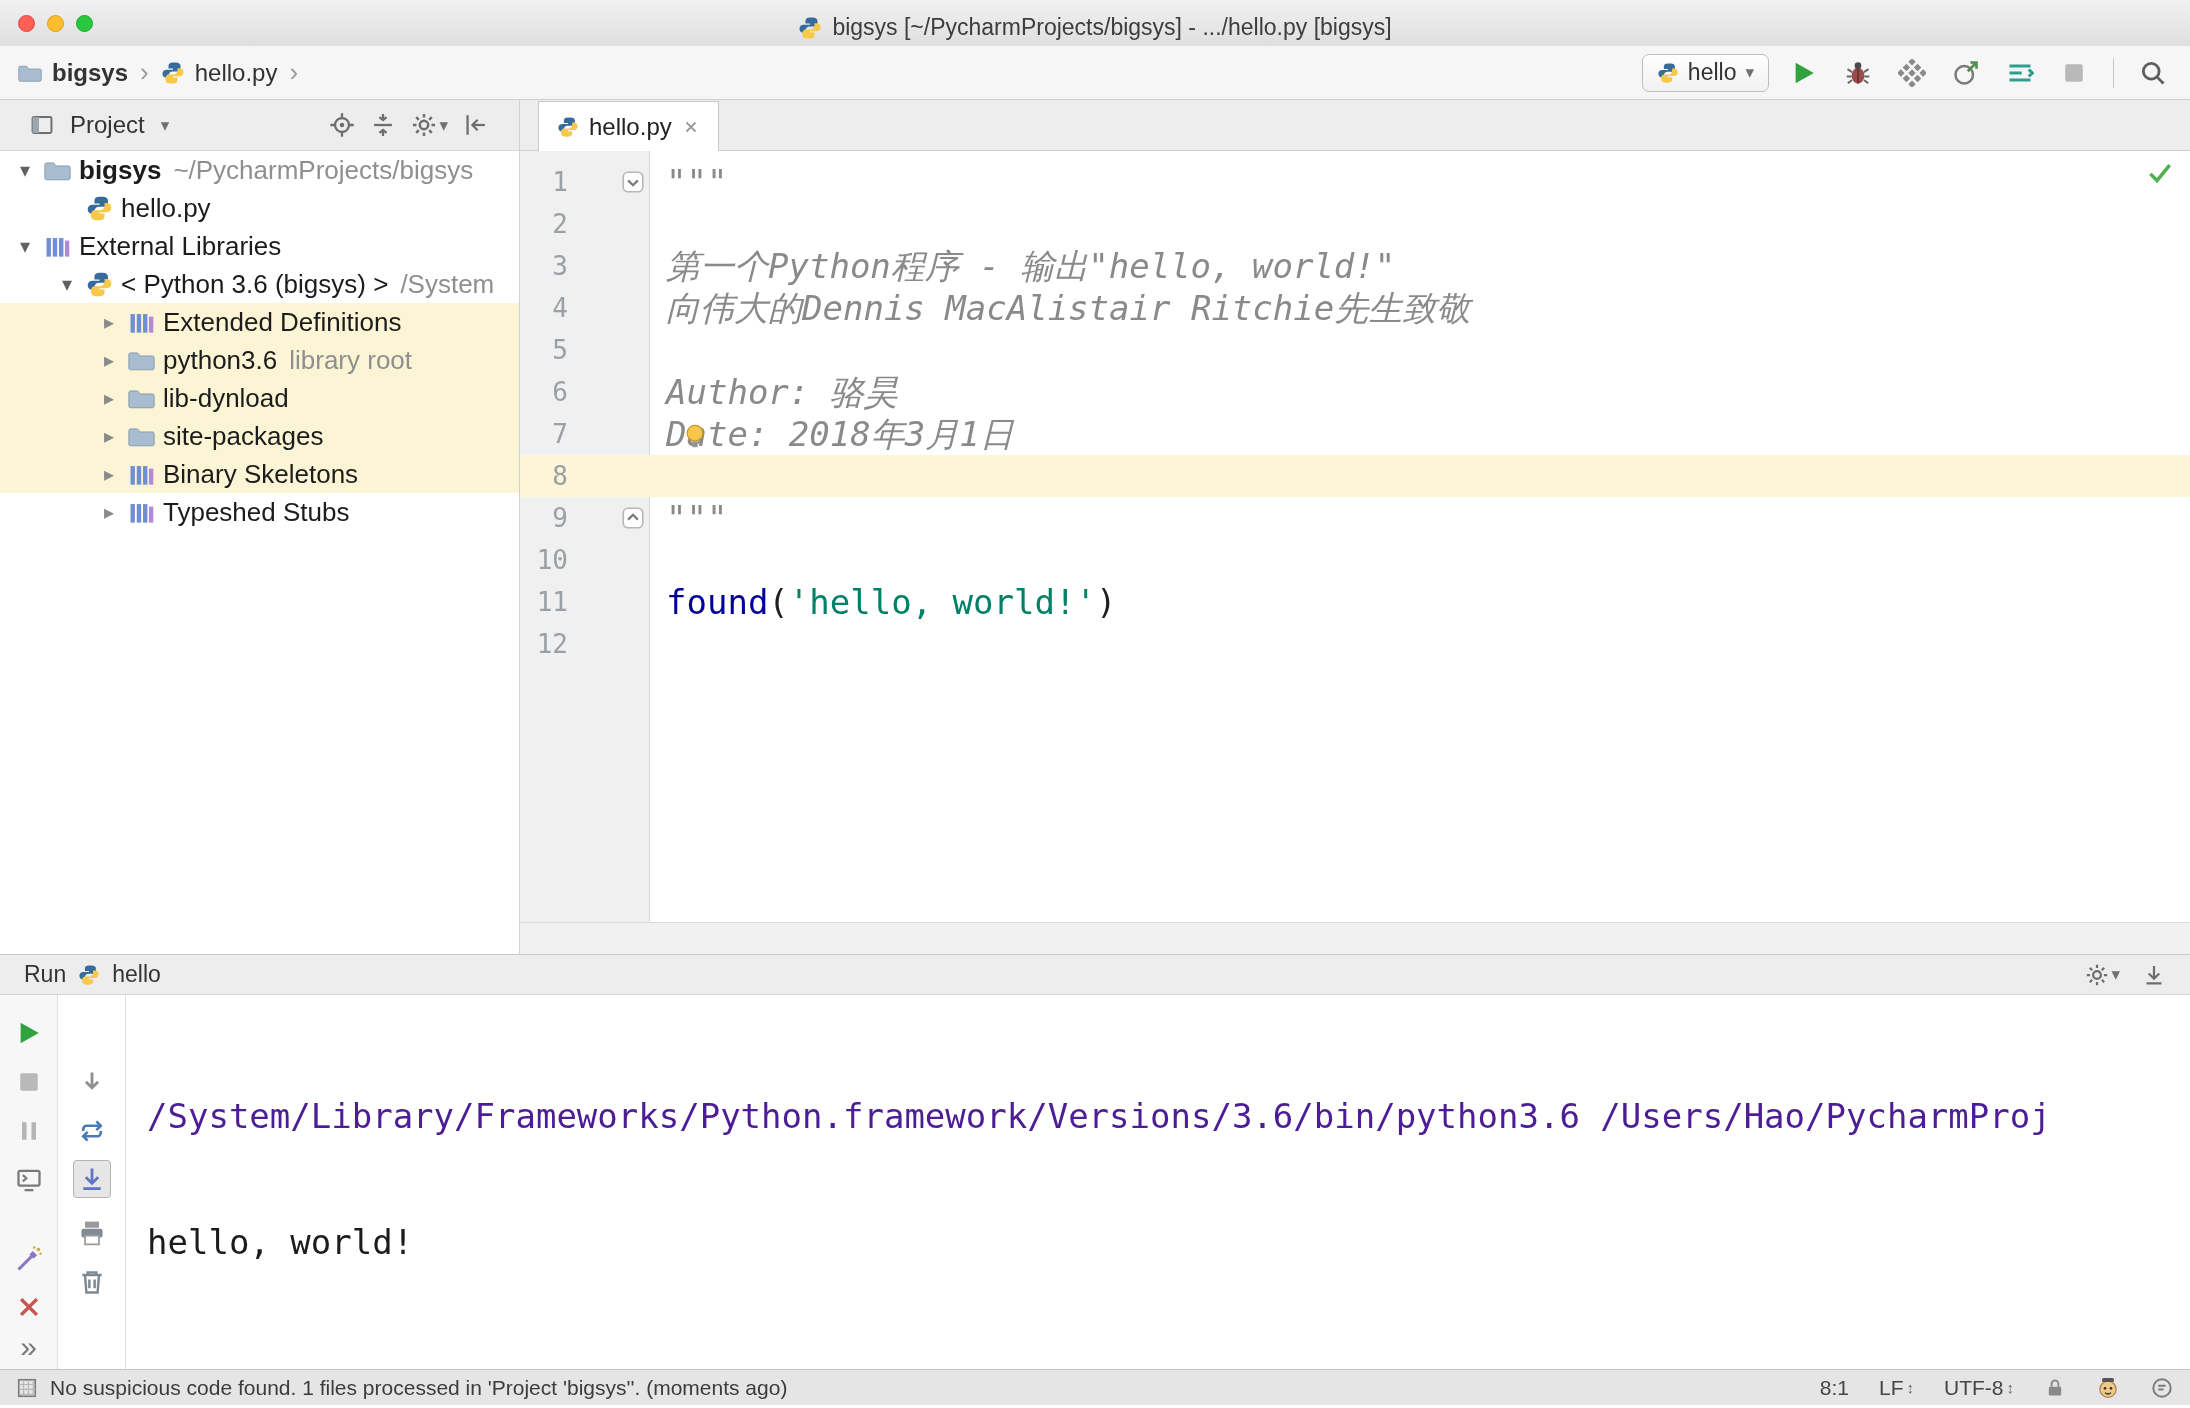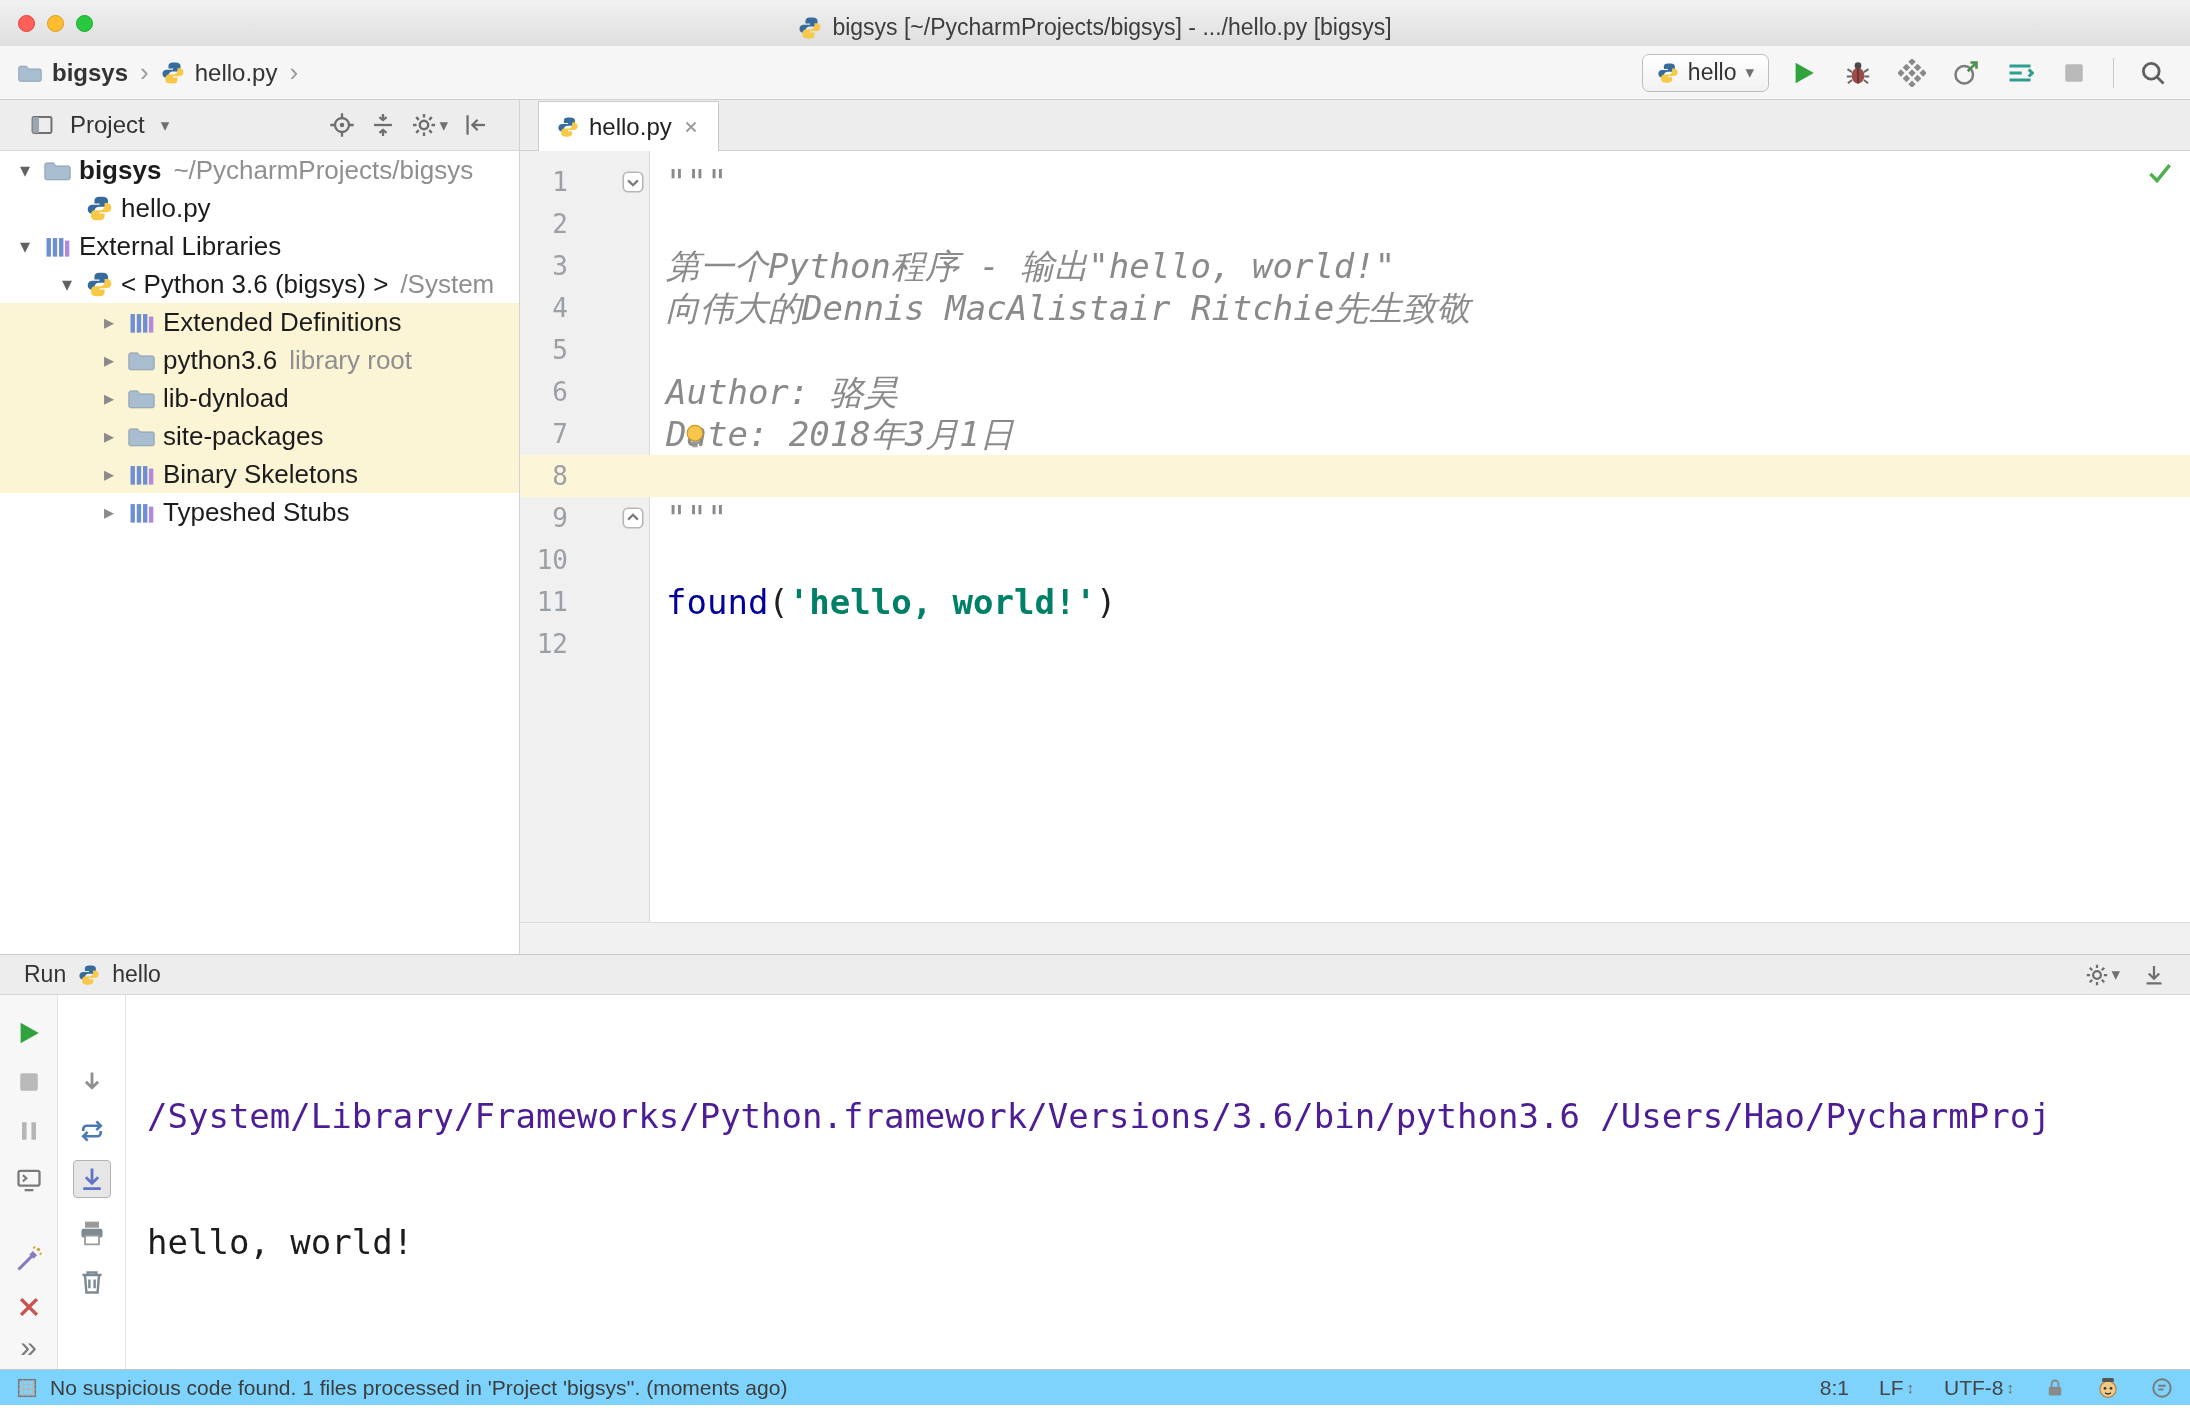--- a/index.html
+++ b/index.html
@@ -59,21 +59,21 @@
   .elines{position:relative;padding-top:10px}
   .eline{display:flex;height:42px;line-height:42px;font-family:"DejaVu Sans Mono",monospace;font-size:34px;white-space:pre}
   .eline.current{background:#fcf5d8}
   .lnum{width:62px;flex:none;text-align:right;padding-right:14px;font-size:26px;color:#9aa0a6}
   .fold{width:68px;flex:none;position:relative}
   .foldm{position:absolute;right:4px;top:8px;width:26px;height:26px}
   .ecode{padding-left:16px;color:#1f1f1f}
   .doc{color:#8a8a8a;font-style:italic}
   .builtin{color:#00009b}
   .plain{color:#1f1f1f}
-  .str{color:#008066;font-weight:bold}
+  .str{color:#008066;font-weight:normal}
   .bulb{position:absolute;left:160px;top:270px}
   .echeck{position:absolute;right:16px;top:8px}
   .hstrip{position:absolute;left:0;bottom:0;right:0;height:32px;background:#f1f1f1;border-top:1px solid #dcdcdc}
 
   
   #runpanel{position:absolute;top:954px;left:0;right:0;height:415px}
   .rhdr{height:41px;background:#ededed;border-top:1px solid #c9c9c9;border-bottom:1px solid #d6d6d6;
     display:flex;align-items:center;gap:12px;padding:0 24px;font-size:23px;color:#333}
   .rhdr-icons{margin-left:auto;display:flex;align-items:center;gap:22px}
   .rbody{position:absolute;top:41px;left:0;right:0;bottom:0;background:#fff}
@@ -81,21 +81,21 @@
   .colB{position:absolute;left:58px;top:0;bottom:0;width:68px;background:#fff;border-right:1px solid #e0e0e0}
   .rico{position:absolute;left:50%;transform:translateX(-50%)}
   .pressed{border:1px solid #b3b3b3;border-radius:4px;background:#e6e6e6;padding:4px}
   .morech{font-size:30px;color:#7a7a7a;line-height:1}
   .console{position:absolute;left:147px;top:16px;right:0;bottom:0;overflow:hidden;
     font-family:"DejaVu Sans Mono",monospace;font-size:34px;line-height:42px;white-space:pre}
   .cline.system{color:#4c1d95}
   .cline.stdout{color:#1c1c1c}
 
   
-  #statusbar{position:absolute;top:1369px;left:0;right:0;height:36px;background:#7dd3fc;border-top:1px solid #c6c6c6;
+  #statusbar{position:absolute;top:1369px;left:0;right:0;height:36px;background:#e5e5e5;border-top:1px solid #c6c6c6;
     display:flex;align-items:center;padding:0 16px;gap:12px;font-size:21px;color:#3c3c3c}
   .sright{margin-left:auto;display:flex;align-items:center;gap:30px}
   .swidget{display:flex;align-items:center;gap:3px;color:#454545}
   .updown{font-size:15px;color:#6e6e6e}
 </style>
 </head>
 <body>
 
 <svg width="0" height="0" style="position:absolute">
   <symbol id="i-python" viewBox="0 0 16 16">

